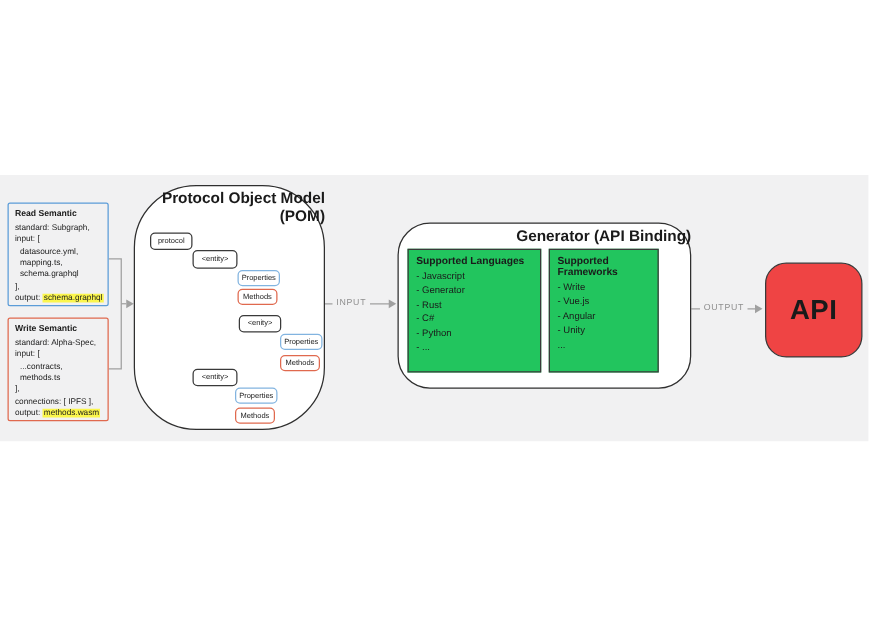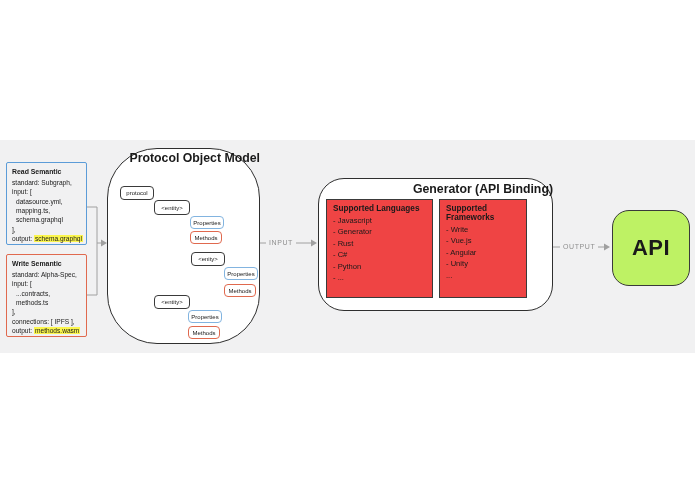--- a/index.html
+++ b/index.html
@@ -31,29 +31,29 @@
 
   
   .io-label{position:absolute;font-size:7px;letter-spacing:0.6px;color:#8f8f8f;
             background:#f1f1f2;padding:0 3px;}
 
   
   .gen{position:absolute;left:318px;top:178px;width:235px;height:133px;background:#ffffff;
        border:1.6px solid #2f2f2f;border-radius:26px;box-sizing:border-box;}
   .gen-title{position:absolute;left:318px;top:182px;width:235px;text-align:right;
              font-weight:bold;font-size:12.3px;}
-  .gen-box{position:absolute;top:199px;height:99px;background:#ef4444;border:1px solid #3a3a3a;
+  .gen-box{position:absolute;top:199px;height:99px;background:#22c55e;border:1px solid #3a3a3a;
            box-sizing:border-box;padding:4px 6px;}
   #gen-langs{left:326px;width:107px;}
   #gen-frames{left:439px;width:88px;}
   .gen-box .ttl{font-weight:bold;font-size:8.2px;margin-bottom:2px;}
   .gen-item{font-size:7.6px;line-height:11.4px;white-space:nowrap;}
 
   
-  .api-box{position:absolute;left:612px;top:210px;width:76px;height:74px;background:#bef264;
+  .api-box{position:absolute;left:612px;top:210px;width:76px;height:74px;background:#ef4444;
            border:1.7px solid #3a3a3a;border-radius:17px;display:flex;align-items:center;
            justify-content:center;font-weight:bold;font-size:22px;letter-spacing:0.5px;}
 </style>
 </head>
 <body>
 
 <div id="stage">
   <div class="band"></div>
 
   <svg class="wires" width="695" height="494" viewBox="0 0 695 494">
@@ -105,20 +105,21 @@
     <div class="sem-line indent">...contracts,</div>
     <div class="sem-line indent">methods.ts</div>
     <div class="sem-line">],</div>
     <div class="sem-line">connections: [ IPFS ],</div>
     <div class="sem-line"><span>output:</span> <span class="hl">methods.wasm</span></div>
   </div>
 
   <div class="pom"></div>
   <div class="pom-title">
     <div>Protocol Object Model</div>
+    <div>(POM)</div>
   </div>
 
   <div class="tree-node tn-dark" style="left:120px;top:186px;width:34px;height:14px;">protocol</div>
   <div class="tree-node tn-dark" style="left:154px;top:200px;width:36px;height:15px;">&lt;entity&gt;</div>
   <div class="tree-node tn-blue" style="left:190px;top:216px;width:34px;height:13px;">Properties</div>
   <div class="tree-node tn-red" style="left:190px;top:231px;width:32px;height:13px;">Methods</div>
   <div class="tree-node tn-dark" style="left:191px;top:252px;width:34px;height:14px;">&lt;enity&gt;</div>
   <div class="tree-node tn-blue" style="left:224px;top:267px;width:34px;height:13px;">Properties</div>
   <div class="tree-node tn-red" style="left:224px;top:284px;width:32px;height:13px;">Methods</div>
   <div class="tree-node tn-dark" style="left:154px;top:295px;width:36px;height:14px;">&lt;entity&gt;</div>

